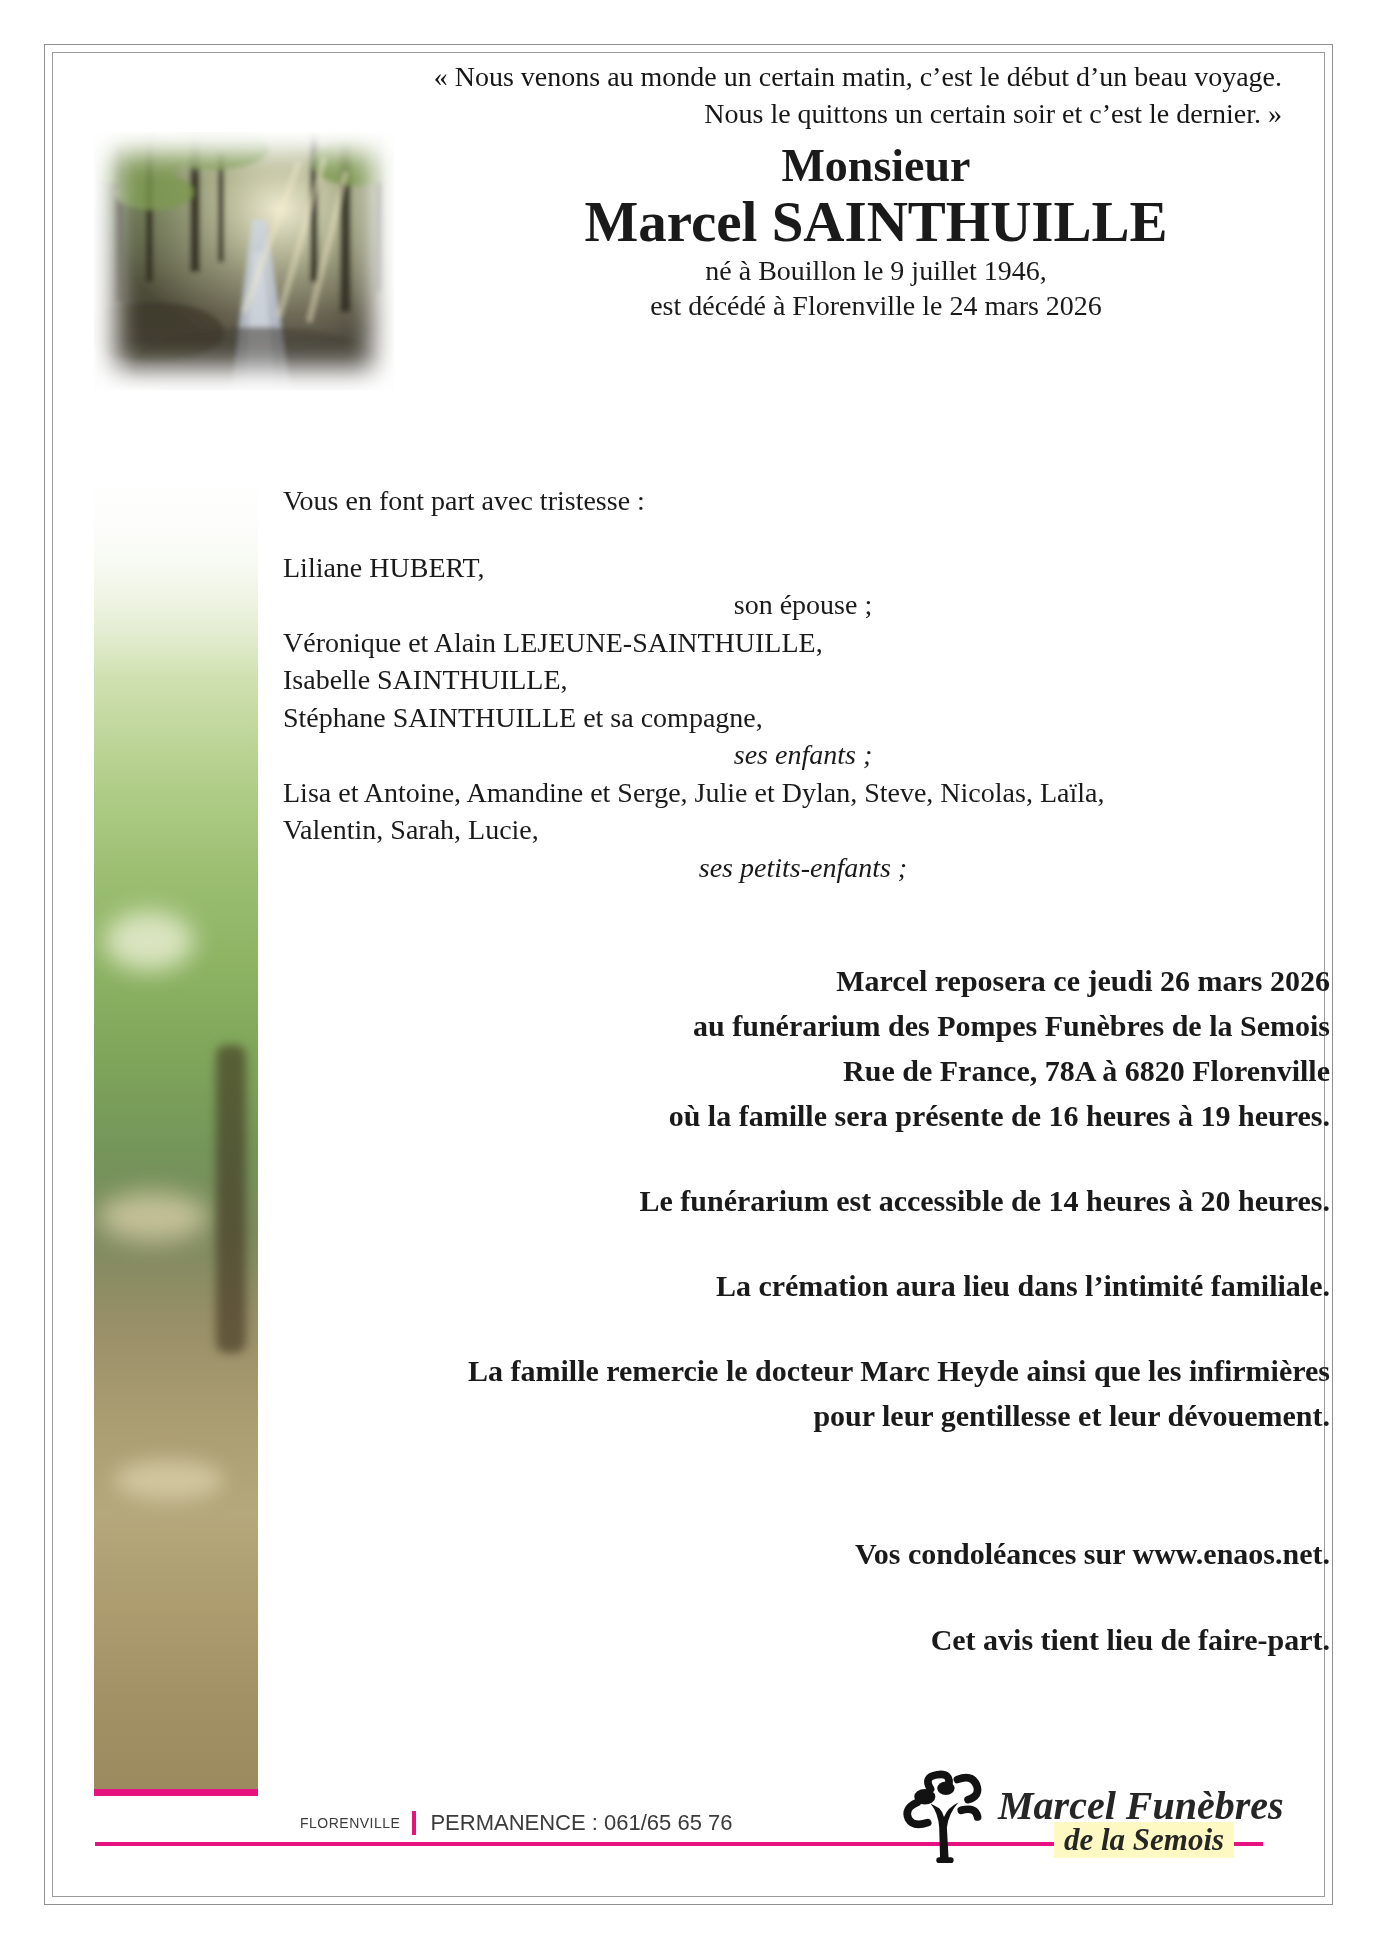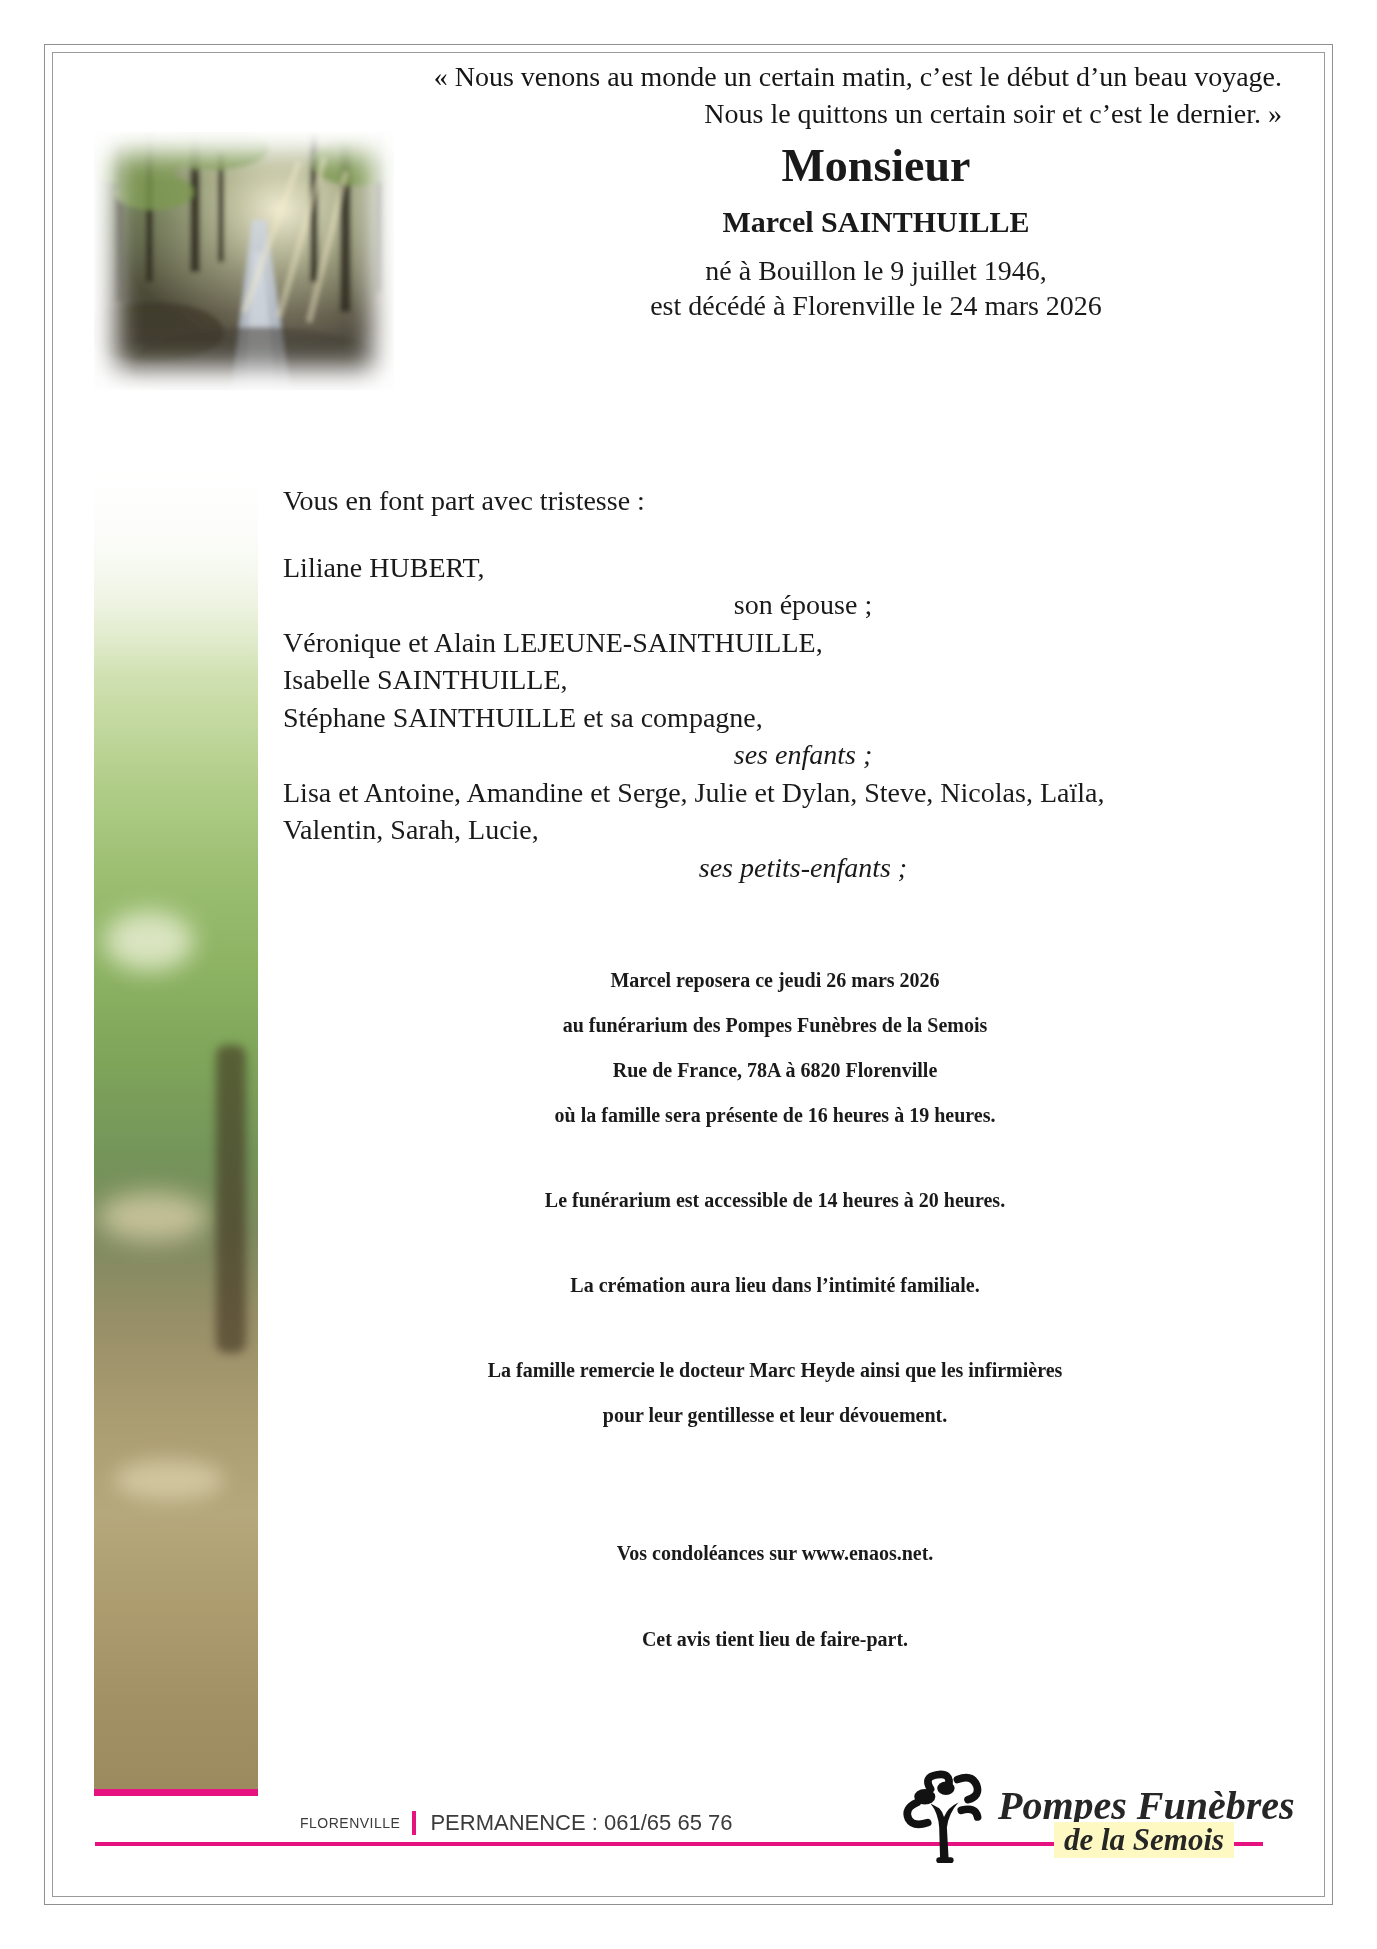--- a/index.html
+++ b/index.html
@@ -35,34 +35,34 @@
       background:linear-gradient(180deg,#ffffff 0%,rgba(255,255,255,.75) 40%,rgba(255,255,255,0) 100%);}
   .strip-bar{position:absolute;left:94px;top:1789px;width:164px;height:7px;}
 
   
   .quote{position:absolute;right:95px;top:58px;width:1000px;text-align:right;
       font-size:28px;line-height:37px;color:#161616;}
 
   
   .title-block{position:absolute;left:420px;top:138px;width:912px;text-align:center;}
   .t-salutation{font-weight:bold;font-size:46px;line-height:56px;}
-  .t-name{font-weight:bold;font-size:30px;line-height:56px;}
+  .t-name{font-weight:bold;font-size:57px;line-height:56px;}
   .t-spouse{font-weight:bold;font-size:31px;line-height:40px;margin-top:2px;}
   .t-birth,.t-death{font-size:28px;line-height:35px;}
   .t-birth{margin-top:3px;}
 
   
   .family{position:absolute;left:283px;top:482px;width:1040px;font-size:28px;line-height:37.5px;}
   .family .intro{margin-bottom:29px;}
   .family .rel{text-align:center;}
   .family .rel.it{font-style:italic;}
 
   
-  .announce{position:absolute;left:220px;top:958px;width:1110px;text-align:center;
-      font-weight:bold;font-size:20px;line-height:45px;}
+  .announce{position:absolute;left:220px;top:958px;width:1110px;text-align:right;
+      font-weight:bold;font-size:30px;line-height:45px;}
   .announce .block{margin:0;}
   .announce .gap40{margin-top:40px;}
   .announce .gap90{margin-top:93px;}
   .announce .gap42{margin-top:41px;}
 
   
   .footer-left{position:absolute;left:300px;top:1810px;display:flex;align-items:center;
       font-family:"Liberation Sans", sans-serif;color:#3b3b3b;}
   .f-city{font-size:14px;letter-spacing:.5px;}
   .f-sep{width:4px;height:24px;margin:0 14px 0 12px;}
@@ -212,15 +212,15 @@
       <path d="M64 12 Q79 6 84 18 Q88 29 75 33"></path>
       <path d="M68 44 Q83 40 85 51"></path>
     </g>
     <g fill="#121212">
       <ellipse cx="30" cy="30" rx="11" ry="8"></ellipse>
       <ellipse cx="52" cy="21" rx="9" ry="7"></ellipse>
       <path d="M46 98 L45 62 Q44 47 36 37 L45 42 Q49 46 50 51 Q54 41 65 36 Q55 47 53 62 L55 98 Q50 94 46 98 Z"></path>
       <rect x="42" y="93" width="18" height="6" rx="3"></rect>
     </g>
   </svg>
-  <div class="brand1">Pompes Funèbres</div>
+  <div class="brand1">Marcel Funèbres</div>
   <div class="brand2">de la Semois</div>
 </div>
 
 </body></html>

